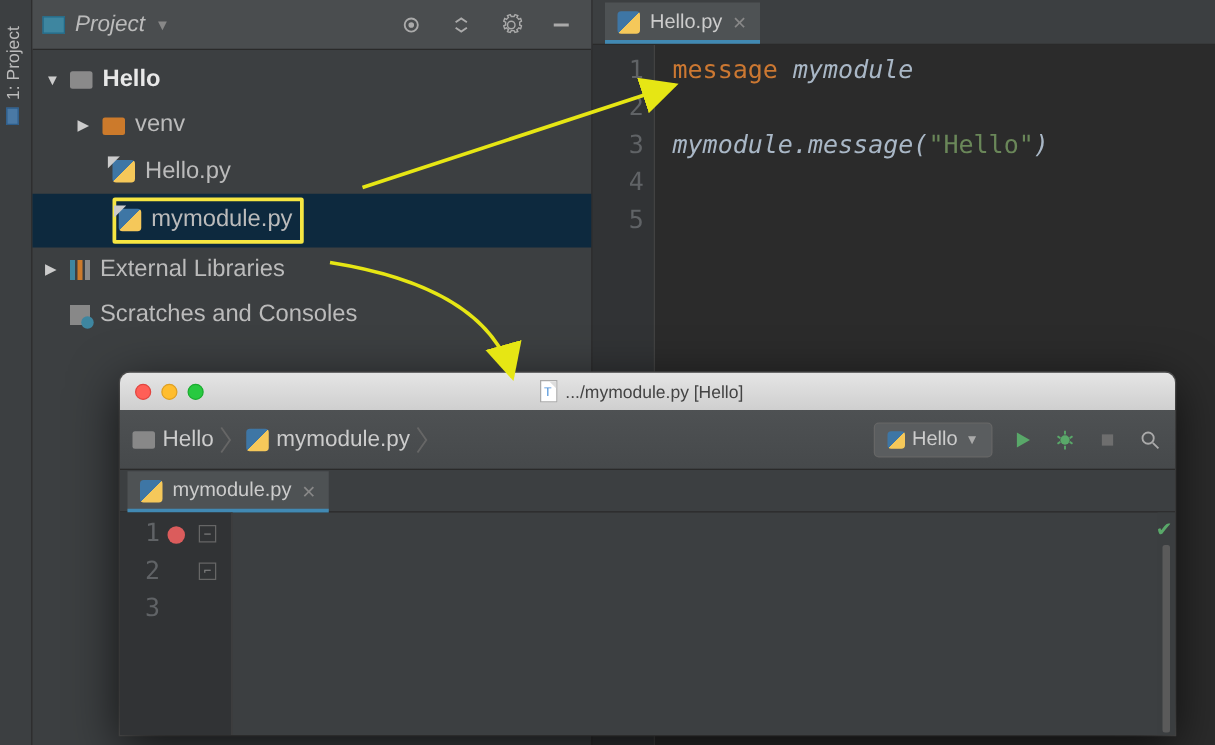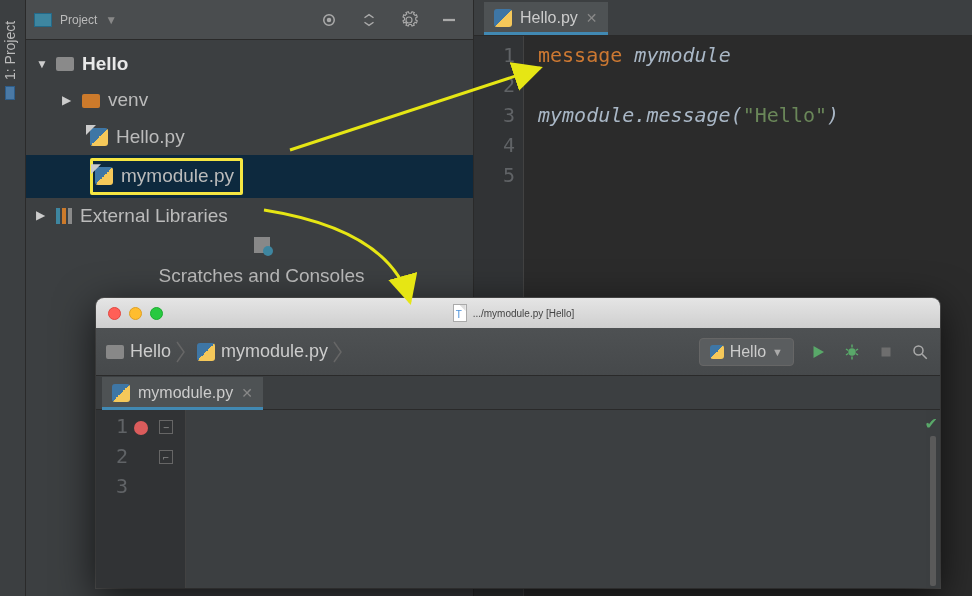--- a/index.html
+++ b/index.html
@@ -61,21 +61,21 @@
   }
   .editor-panel{flex:1;display:flex;flex-direction:column;background:#2b2b2b;}
 
   
   .ptoolbar{
     height:40px;background:#4a4d4f;
     border-bottom:1px solid #2a2a2a;
     display:flex;align-items:center;padding:0 8px;gap:8px;
   }
   .ptoolbar .sq{width:18px;height:14px;background:#3e86a0;border:1px solid #236988;}
-  .ptoolbar .title{color:var(--text);font-weight:500;font-size:12px;}
+  .ptoolbar .title{color:var(--text);font-weight:500;font-size:18px;font-style:italic;}
   .ptoolbar .chev{color:var(--text-dim);font-size:12px;}
   .ptoolbar .spacer{flex:1;}
   .ptoolbar .ticon{width:32px;height:32px;display:flex;align-items:center;justify-content:center;color:#aaa;cursor:pointer;}
   .ptoolbar svg{width:18px;height:18px;}
 
   
   .tree{flex:1;padding:6px 0;font-size:19px;line-height:1.6;}
   .tree .row{
     display:flex;align-items:center;gap:8px;padding:3px 6px 3px 10px;
     white-space:nowrap;overflow:hidden;
@@ -126,21 +126,21 @@
     width:844px;height:290px;
     background:#3c3f41;
     border-radius:8px 8px 0 0;
     box-shadow:0 10px 40px rgba(0,0,0,0.7),0 0 0 1px #555;
     overflow:hidden;
     display:flex;flex-direction:column;
   }
   .mac-bar{
     height:30px;background:linear-gradient(#e5e5e5,#cfcfcf);
     display:flex;align-items:center;padding:0 12px;gap:8px;
-    color:#444;font-size:10px;
+    color:#444;font-size:14px;
   }
   .traffic{display:flex;gap:8px;}
   .traffic span{width:13px;height:13px;border-radius:50%;display:inline-block;}
   .t-r{background:#ff5f57;border:1px solid #e24640;}
   .t-y{background:#ffbd2e;border:1px solid #dfa023;}
   .t-g{background:#28c940;border:1px solid #1bad2f;}
   .mac-title{flex:1;text-align:center;display:flex;align-items:center;justify-content:center;gap:6px;}
   .mac-title .ficon{width:14px;height:18px;background:#fff;border:1px solid #aaa;position:relative;}
   .mac-title .ficon::after{content:"";position:absolute;top:0;right:0;width:6px;height:6px;background:#ddd;clip-path:polygon(100% 0,0 0,100% 100%);} 
   .mac-title .ficon::before{content:"T";position:absolute;left:2px;top:4px;font-size:10px;color:#4a90d9;}
@@ -247,21 +247,21 @@
       </div>
       <div class="row" style="padding-left:10px;">
         <span class="arrow">▶</span>
         <span class="icon-ext">
             <span style="background:#3e86a0"></span>
             <span style="background:#cc7a2b"></span>
             <span style="background:#8a8a8a"></span>
           </span>
         <span class="name">External Libraries</span>
       </div>
-      <div class="row" style="padding-left:30px;flex-direction:column;">
+      <div class="row" style="padding-left:30px;">
         <span class="icon-scr"></span>
         <span class="name">Scratches and Consoles</span>
       </div>
     </div>
   </div>
 
   <div class="editor-panel">
     <div class="tabs">
       <div class="tab active">
         <span class="pyicon"></span>

